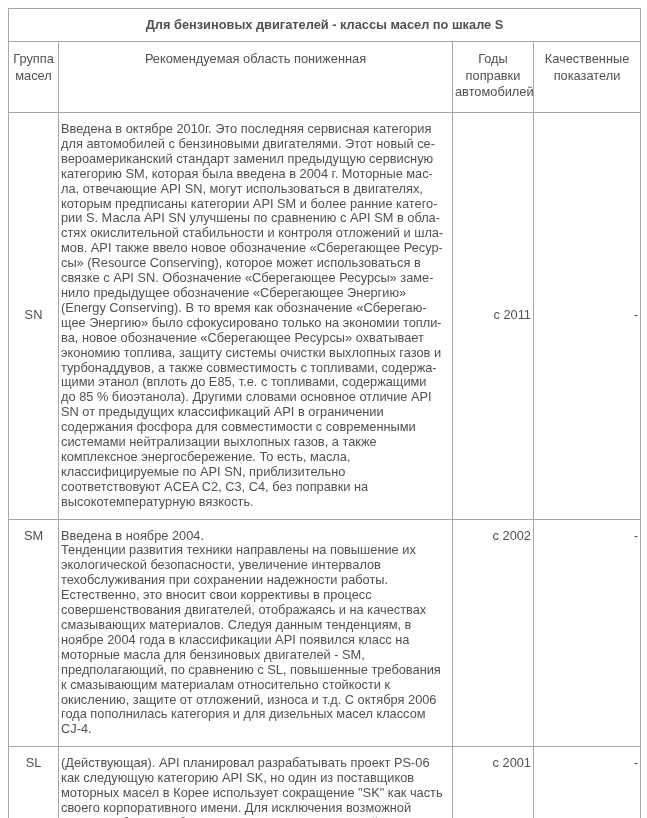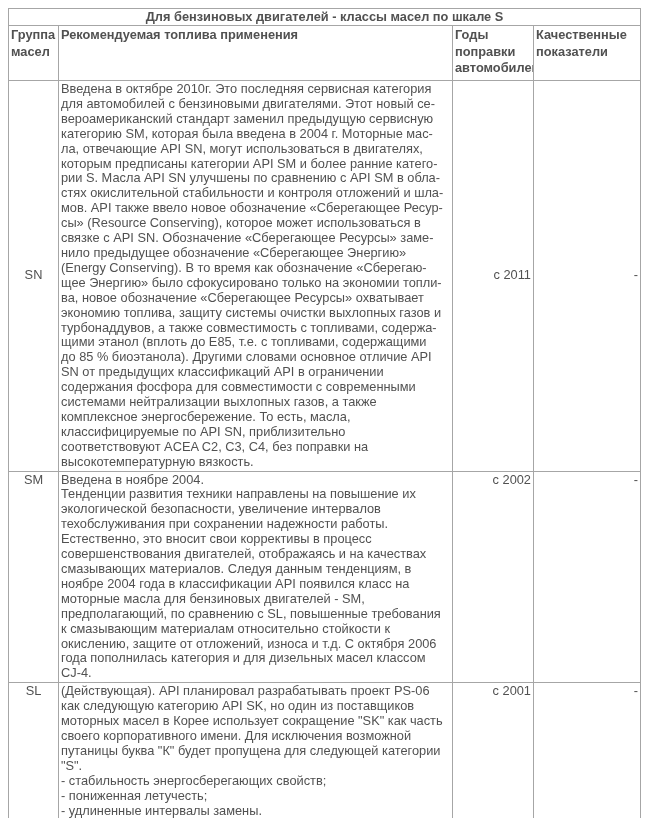--- a/index.html
+++ b/index.html
@@ -19,39 +19,39 @@
     table-layout: fixed;
     width: 632px;
     font-family: "Liberation Sans", sans-serif;
     font-size: 12.8px;
     line-height: 14.9px;
     color: #515151;
     border: 1px solid #878787;
   }
   table.oil-table td, table.oil-table th {
     border: 1px solid #a6a6a6;
-    padding: 1px 2px;
+    padding: 9px 2px;
     overflow: hidden;
   }
   col.c-group   { width: 50px; }
   col.c-desc    { width: 394px; }
   col.c-years   { width: 81px; }
   col.c-quality { width: 107px; }
 
   .title-cell {
     font-weight: bold;
     text-align: center;
     height: 14px;
     line-height: 14px;
     padding: 1px 2px;
     white-space: nowrap;
   }
   th.col-header {
-    font-weight: bold;
-    text-align: left;
+    font-weight: normal;
+    text-align: center;
     vertical-align: top;
     height: 52px;
     line-height: 16.5px;
   }
   tr.row-mid > td { vertical-align: middle; }
   tr.row-top > td { vertical-align: top; }
 
   td.group-cell {
     font-weight: normal;
     text-align: center;
@@ -74,21 +74,21 @@
       <col class="c-desc">
       <col class="c-years">
       <col class="c-quality">
     </colgroup>
     <tbody>
       <tr>
         <td class="title-cell" colspan="4">Для бензиновых двигателей - классы масел по шкале S</td>
       </tr>
       <tr>
         <th class="col-header">Группа масел</th>
-        <th class="col-header">Рекомендуемая топлива применения</th>
+        <th class="col-header">Рекомендуемая область пониженная</th>
         <th class="col-header">Годы поправки автомобилей</th>
         <th class="col-header">Качественные показатели</th>
       </tr>
 
       <tr class="row-mid" style="height:387px;">
         <td class="group-cell">SN</td>
         <td class="desc-cell">Введена в октябре 2010г. Это последняя сервисная категория
 для автомобилей с бензиновыми двигателями. Этот новый се-
 вероамериканский стандарт заменил предыдущую сервисную
 категорию SM, которая была введена в 2004 г. Моторные мас-

